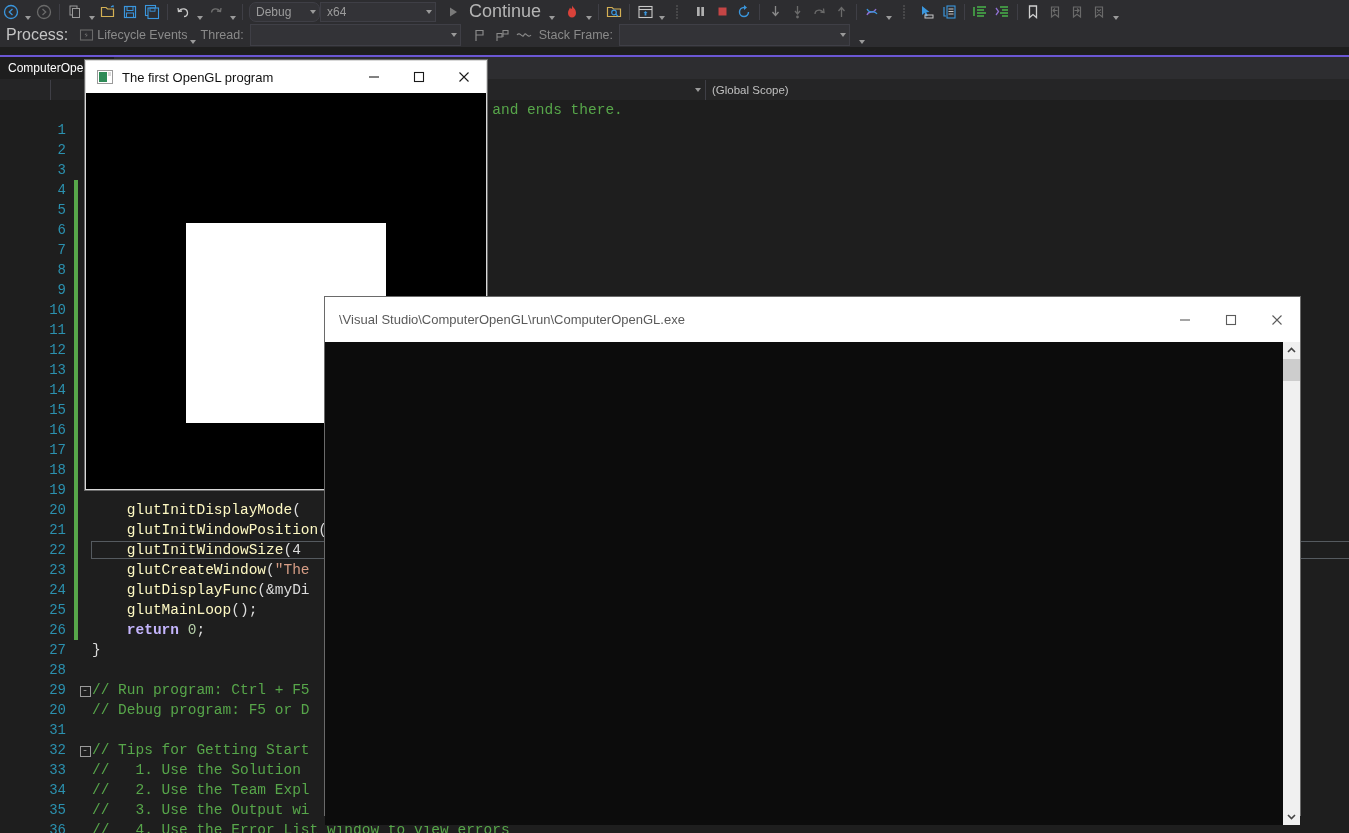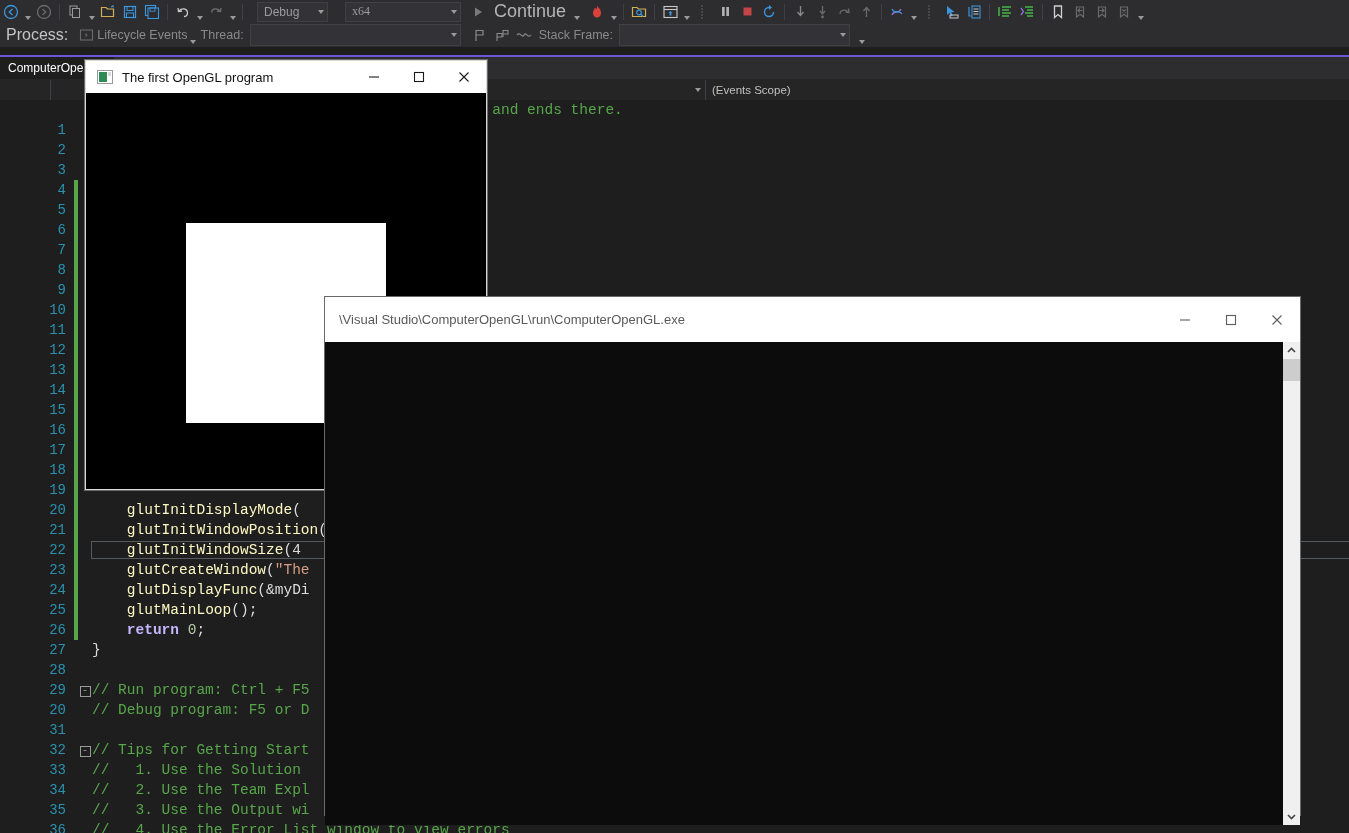--- a/index.html
+++ b/index.html
@@ -167,21 +167,21 @@
 
   <div id="nav-bar">
     <div class="nav-combo" style="width:40px;">
       <span></span>
     </div>
     <div class="nav-combo" style="width:644px;">
       <span></span>
       <span class="ca"></span>
     </div>
     <div class="nav-combo" style="flex:1 1 auto;border-right:none;">
-      <span>(Events Scope)</span>
+      <span>(Global Scope)</span>
     </div>
   </div>
 
   <div id="code-area">
     <div class="code-row">
       <span class="gutter-num"></span>
       <span class="change-bar"></span>
       <span class="fold"></span>
       <span class="code-text c-cmt">the 'main' function. Program execution begins and ends there.</span>
     </div>
@@ -277,25 +277,25 @@
     <div class="tb-caret"></div>
     <div class="tb-btn">
       <svg class="ico" width="16" height="16" viewBox="0 0 16 16">
         <path d="M12 7 C9 3.5 4 4.5 3.5 8.5" fill="none" stroke="#6f6f6f" stroke-width="1.3"></path>
         <path d="M13 4 L12.5 7.5 L9 7" fill="none" stroke="#6f6f6f" stroke-width="1.3"></path>
       </svg>
     </div>
     <div class="tb-caret"></div>
     <div class="tb-sep"></div>
 
-    <div class="combo" style="width:60px;margin-left:10px;">
+    <div class="combo" style="width:60px;margin-left:2px;border-radius:7px;">
       <span class="cv">Debug</span>
       <span class="ca"></span>
     </div>
-    <div class="combo" style="width:105px;margin-left:17px;font-family:Liberation Serif, serif;">
+    <div class="combo" style="width:105px;margin-left:0;">
       <span class="cv">x64</span>
       <span class="ca"></span>
     </div>
 
     <div class="tb-btn" style="margin-left:6px;">
       <svg class="ico" width="14" height="14" viewBox="0 0 14 14">
         <path d="M4 2.5 L11 7 L4 11.5 Z" fill="#7a7a7a"></path>
       </svg>
     </div>
     <span class="tb-text">Continue</span>

